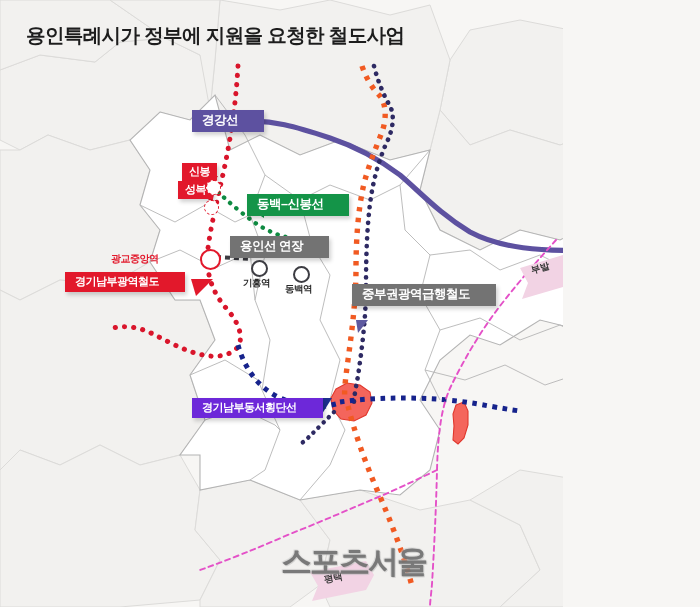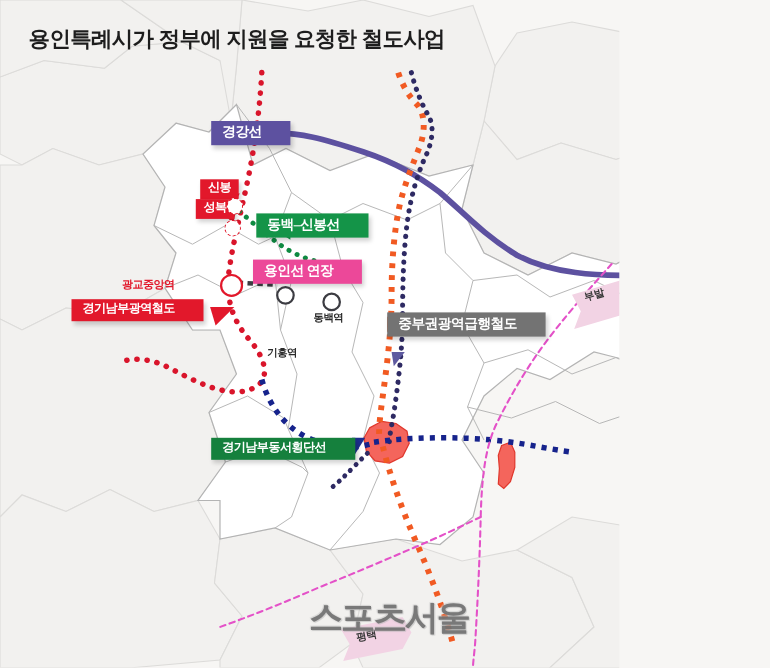--- a/index.html
+++ b/index.html
@@ -40,24 +40,24 @@
     line-height:1;
     box-shadow:2px 3px 4px rgba(0,0,0,0.18);
   }
   .lbl-sm{font-size:11px;padding:3px 7px 4px 7px;}
   .lbl-md{font-size:12.5px;}
   .lbl-lg{font-size:11px;}
 
   .c-purple{background:#5d51a0;}
   .c-green{background:#149448;}
   .c-red{background:#e2182b;}
-  .c-dark{background:#ec4899;}
+  .c-dark{background:#737373;}
   .c-orange{background:#737373;}
   .c-slate{background:#5e5aa0;}
-  .c-navy{background:#15803d;}
+  .c-navy{background:#6d28d9;}
 
   
   .stn{
     position:absolute;z-index:22;
     border-radius:50%;
     background:#ffffff;
   }
   .stn-red{border:2px solid #e2182b;}
   .stn-gray{border:2px solid #3c3c42;}
   .stn-dash{border:1.6px dashed #e2182b;}
@@ -197,42 +197,42 @@
 
         <path d="M207,176 L218,176 L212,186 Z" fill="#e2182b"></path>
 
         <path d="M204,194 L214,194 L212,204 Z" fill="#e2182b"></path>
       </g>
     </svg>
   </div>
 
   <div class="lbl lbl-md c-purple" style="left:192px;top:110px;">경강선</div>
 
-  <div class="lbl lbl-md c-green" style="left:233px;top:194px;font-family:Liberation Serif, serif;">동백–신봉선</div>
+  <div class="lbl lbl-md c-green" style="left:247px;top:194px;">동백–신봉선</div>
 
   <div class="lbl lbl-lg c-red" style="left:65px;top:272px;">경기남부광역철도</div>
 
   <div class="lbl lbl-md c-dark" style="left:230px;top:236px;">용인선 연장</div>
 
   <div class="lbl lbl-md c-orange" style="left:352px;top:284px;">중부권광역급행철도</div>
 
 
   <div class="lbl lbl-lg c-navy" style="left:192px;top:398px;">경기남부동서횡단선</div>
 
   <div class="lbl lbl-sm c-red" style="left:182px;top:163px;">신봉</div>
   <div class="lbl lbl-sm c-red" style="left:178px;top:181px;">성복</div>
 
   <div class="stn stn-dash" style="left:206px;top:180px;width:13px;height:13px;"></div>
   <div class="stn stn-dash" style="left:204px;top:200px;width:13px;height:13px;"></div>
 
   <div class="stn stn-red" style="left:200px;top:249px;width:17px;height:17px;border-width:2.4px;"></div>
   <div class="stn-name red" style="left:111px;top:252px;">광교중앙역</div>
 
   <div class="stn stn-gray" style="left:251px;top:260px;width:13px;height:13px;"></div>
-  <div class="stn-name" style="left:243px;top:277px;margin-top:38px;">기흥역</div>
+  <div class="stn-name" style="left:243px;top:277px;">기흥역</div>
 
   <div class="stn stn-gray" style="left:293px;top:266px;width:13px;height:13px;"></div>
   <div class="stn-name" style="left:285px;top:283px;">동백역</div>
 
   <div style="position:absolute;left:531px;top:262px;z-index:23;transform:rotate(-16deg);
               font-size:9.5px;font-weight:bold;color:#3a3a3a;letter-spacing:-0.3px;">부발</div>
 
   <div style="position:absolute;left:324px;top:572px;z-index:23;transform:rotate(-11deg);
               font-size:9.5px;font-weight:bold;color:#3a3a3a;letter-spacing:-0.3px;">평택</div>
 

